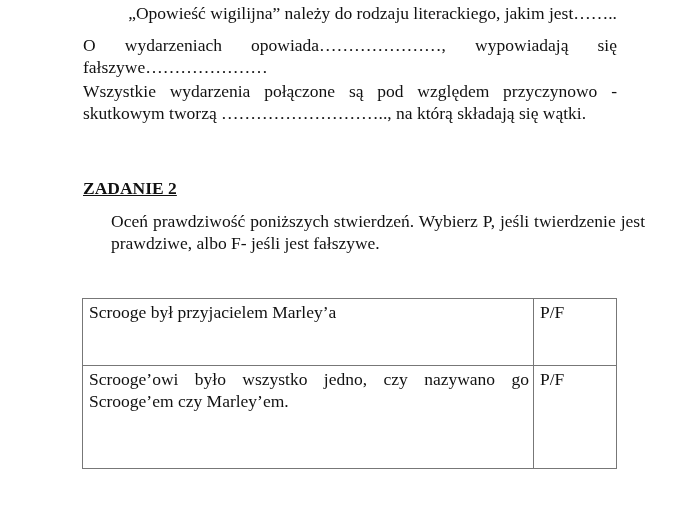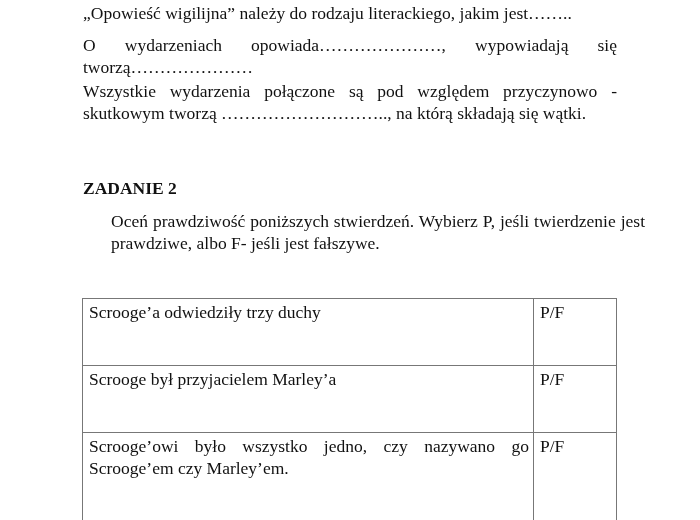--- a/index.html
+++ b/index.html
@@ -1,41 +1,37 @@
 <!DOCTYPE html>
 <html><head>
 <meta charset="utf-8">
 <style>
   html, body { margin:0; padding:0; background:#ffffff; }
   body { width:700px; height:520px; overflow:hidden; position:relative;
          font-family:"Liberation Serif", serif; color:#111; font-size:17.5px; }
   .p { position:absolute; left:83px; width:534px; line-height:22px; text-align:justify; }
-  .h { position:absolute; left:83px; font-weight:bold; font-size:17.5px; }
+  .h { position:absolute; left:83px; font-weight:bold; font-size:17.5px;text-decoration:underline; }
   table { position:absolute; left:82px; top:298px; width:535px; border-collapse:collapse; }
   td { border:1.2px solid #777; vertical-align:top; padding:2px 4px 0 6px; line-height:22px; text-align:justify; }
   td.q { width:440px; }
   tr.r1 td, tr.r2 td { height:64px; }
   tr.r3 td { height:100px; }
 </style>
 </head>
 <body>
 
-<div class="p" style="top:2px; text-align:left;">„Opowieść wigilijna” należy do rodzaju literackiego, jakim jest……..</div>
-<div class="p" style="top:34px; text-align-last:left;">O wydarzeniach opowiada…………………, wypowiadają się tworzą…………………</div>
+<div class="p" style="top:2px; text-align:right;">„Opowieść wigilijna” należy do rodzaju literackiego, jakim jest……..</div>
+<div class="p" style="top:34px; text-align-last:left;">O wydarzeniach opowiada…………………, wypowiadają się fałszywe…………………</div>
 <div class="p" style="top:80px; text-align-last:left;">Wszystkie wydarzenia połączone są pod względem przyczynowo - skutkowym tworzą ……………………….., na którą składają się wątki.</div>
 
 <div class="h" style="top:178px;">ZADANIE 2</div>
 <div class="p" style="top:210px; text-align-last:left;margin-left:28px;">Oceń prawdziwość poniższych stwierdzeń. Wybierz P, jeśli twierdzenie jest prawdziwe, albo F- jeśli jest fałszywe.</div>
 
 <table>
   <tbody>
-      <tr class="r1">
-    <td class="q">Scrooge’a odwiedziły trzy duchy</td>
-    <td>P/F</td>
-  </tr>
   <tr class="r2">
     <td class="q">Scrooge był przyjacielem Marley’a</td>
     <td>P/F</td>
   </tr>
   <tr class="r3">
     <td class="q" style="text-align-last:left;">Scrooge’owi było wszystko jedno, czy nazywano go Scrooge’em czy Marley’em.</td>
     <td>P/F</td>
   </tr>
 </tbody>
   </table>

